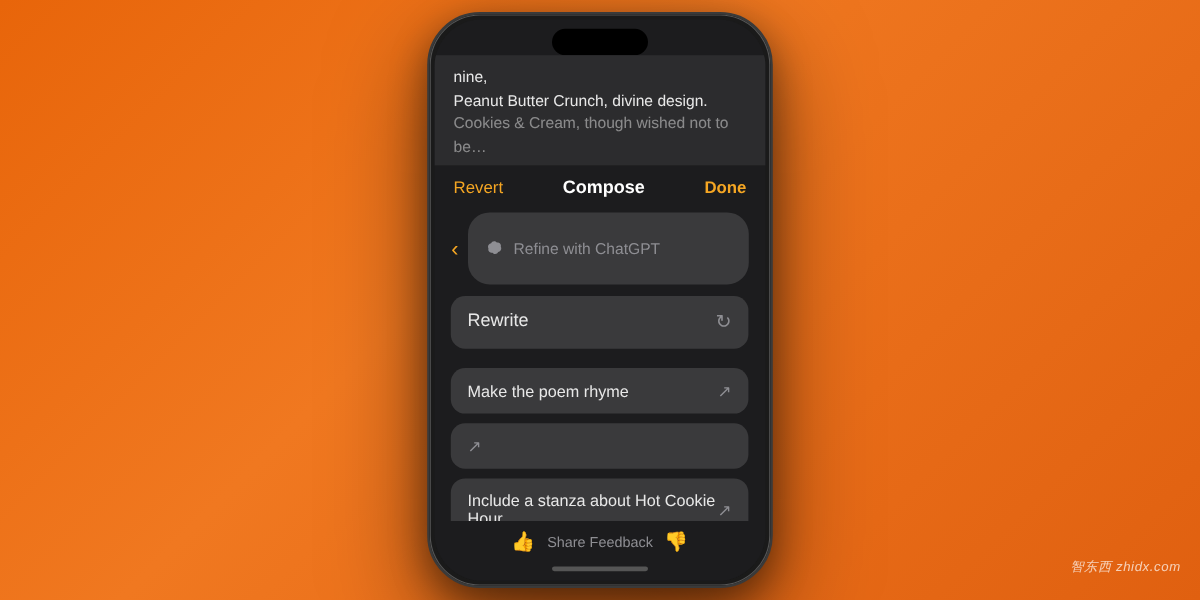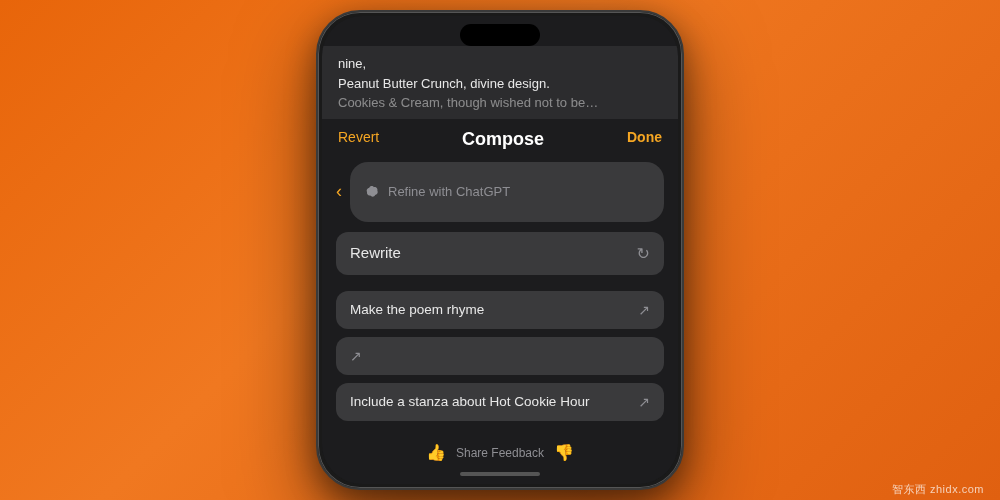--- a/index.html
+++ b/index.html
@@ -10,21 +10,21 @@
       background: linear-gradient(135deg, #e8650a 0%, #f07820 40%, #e06010 100%);
       display: flex;
       align-items: center;
       justify-content: center;
       font-family: -apple-system, BlinkMacSystemFont, 'SF Pro Display', 'Helvetica Neue', sans-serif;
       overflow: hidden;
     }
 
     .phone-wrapper {
       position: relative;
-      width: 368px;
+      width: 288px;
       height: 480px;
       text-decoration: underline;
     }
 
     .phone-frame {
       position: absolute;
       inset: 0;
       background: #1a1a1a;
       border-radius: 44px;
       border: 2px solid #3a3a3a;
@@ -95,21 +95,21 @@
 
     .topbar-revert {
       color: #f5a623;
       font-size: 14px;
       font-weight: 400;
       cursor: pointer;
     }
 
     .topbar-title {
       color: #ffffff;
-      font-size: 18px;
+      font-size: 15px;
       font-weight: 600;
     }
 
     .topbar-done {
       color: #f5a623;
       font-size: 14px;
       font-weight: 600;
       cursor: pointer;
     }
 
@@ -237,26 +237,27 @@
       height: 4px;
       background: #555;
       border-radius: 2px;
       margin: 4px auto 8px;
       flex-shrink: 0;
     }
 
     
     .watermark {
       position: absolute;
-      bottom: 3px;
+      bottom: 20px;
       right: 16px;
       color: rgba(255,255,255,0.7);
       font-size: 11px;
       font-weight: 500;
       letter-spacing: 0.5px;
+      font-style: italic;
     }
   </style>
 </head>
 <body>
 
 <div class="phone-wrapper">
   <div class="phone-frame">
     <div class="phone-screen">
 
       <div class="dynamic-island"></div>

